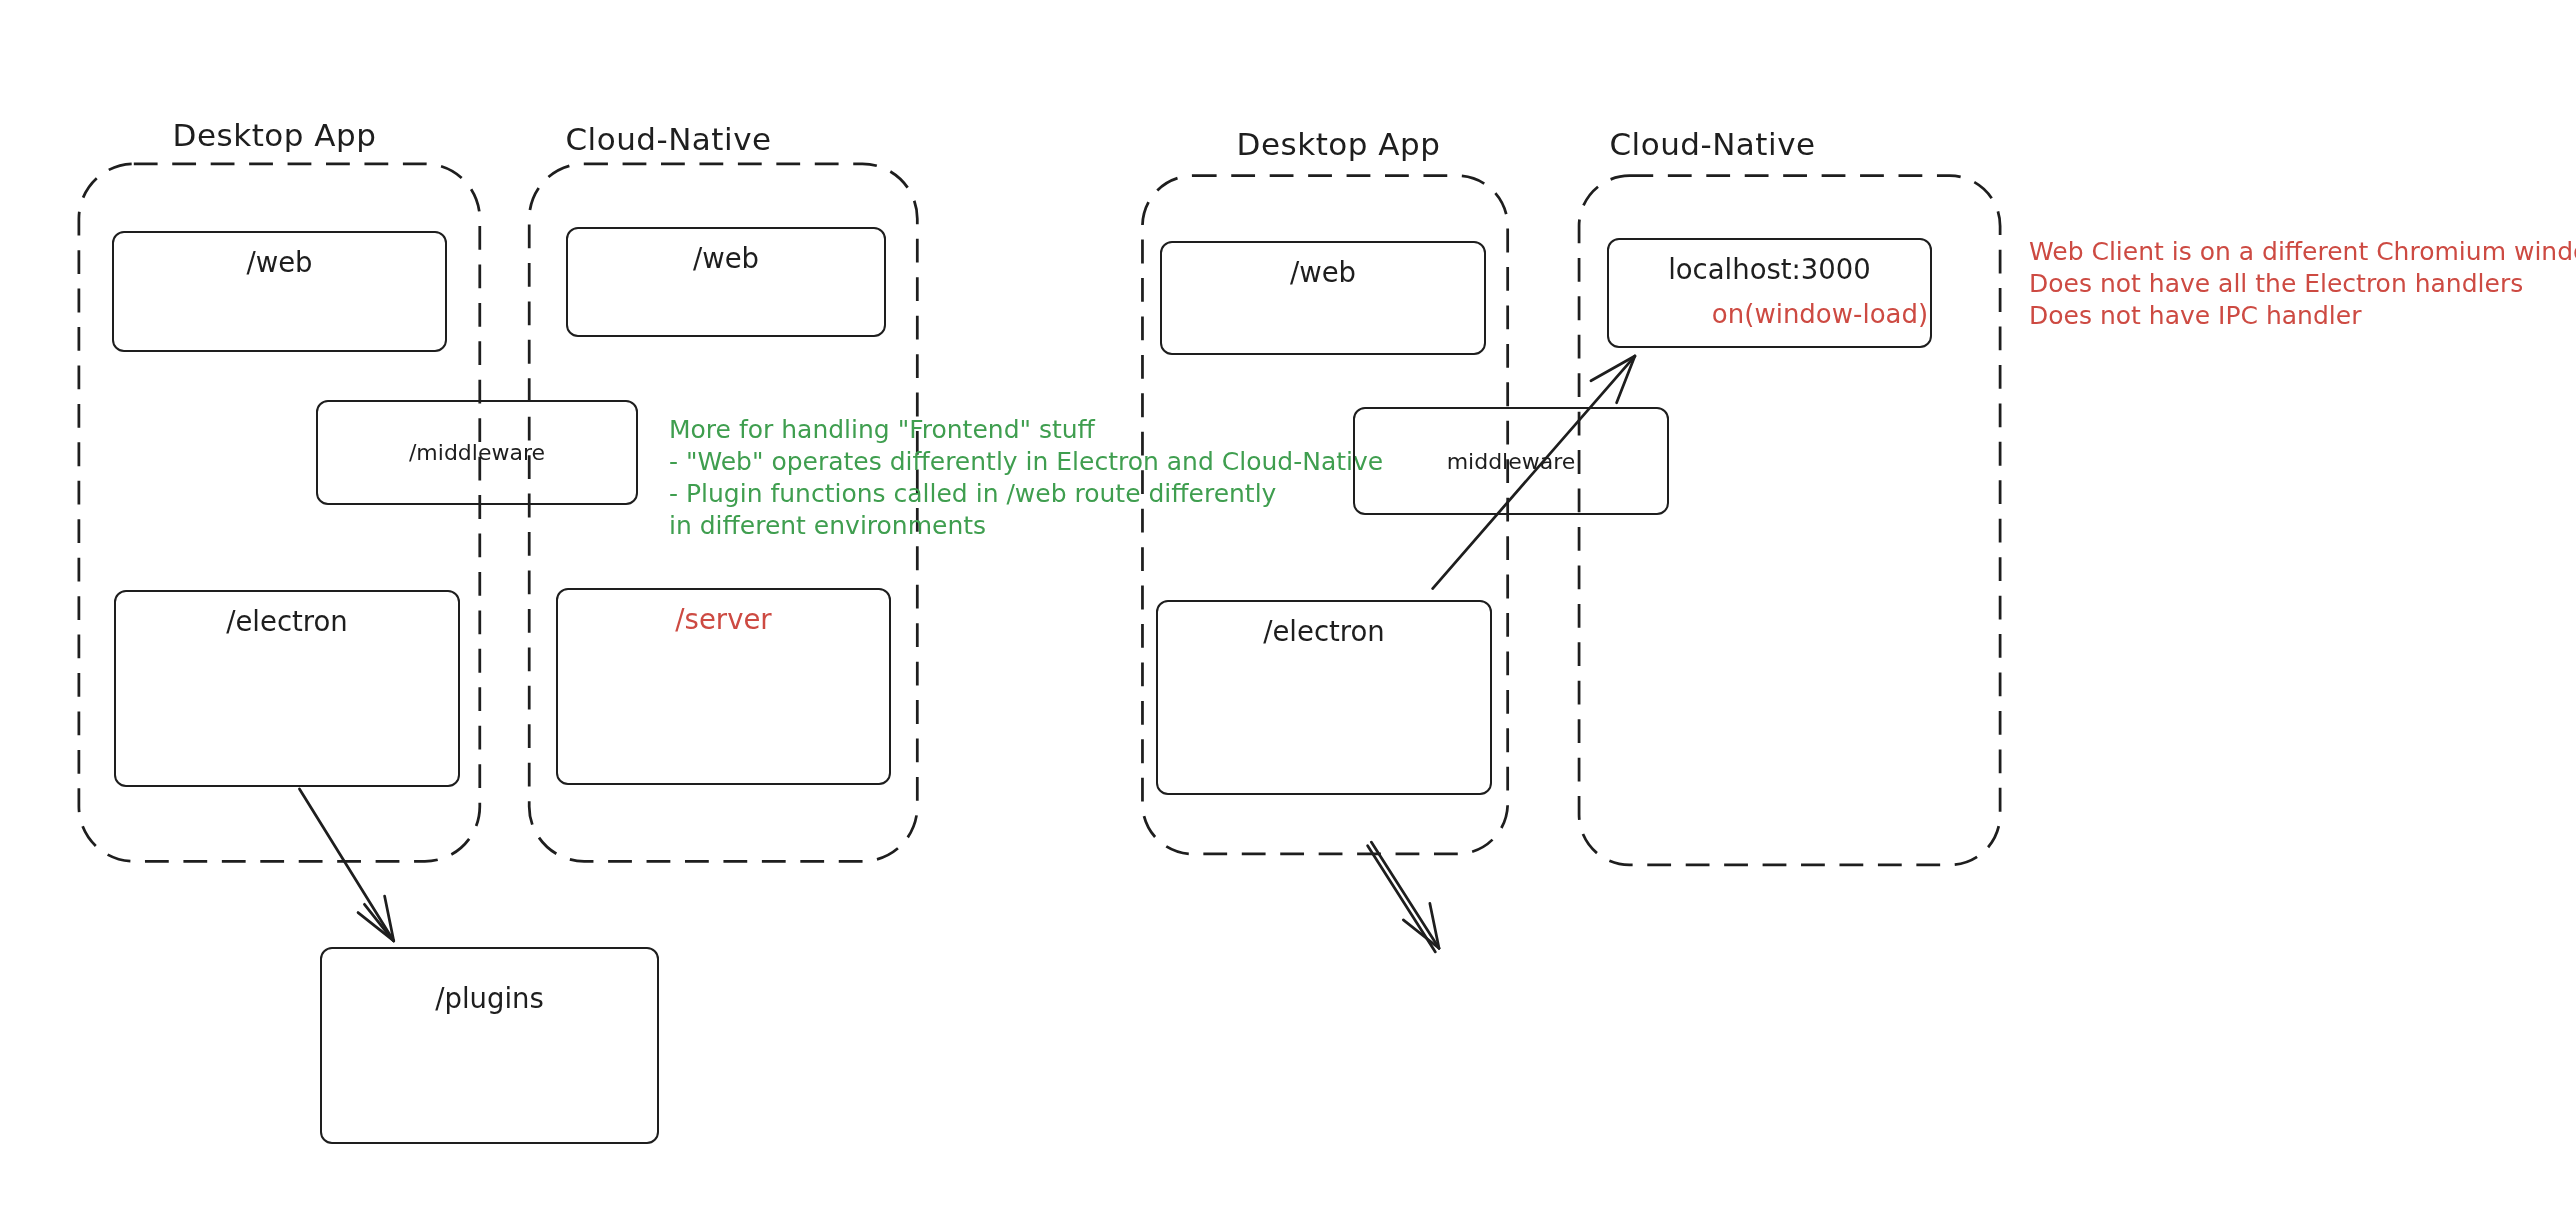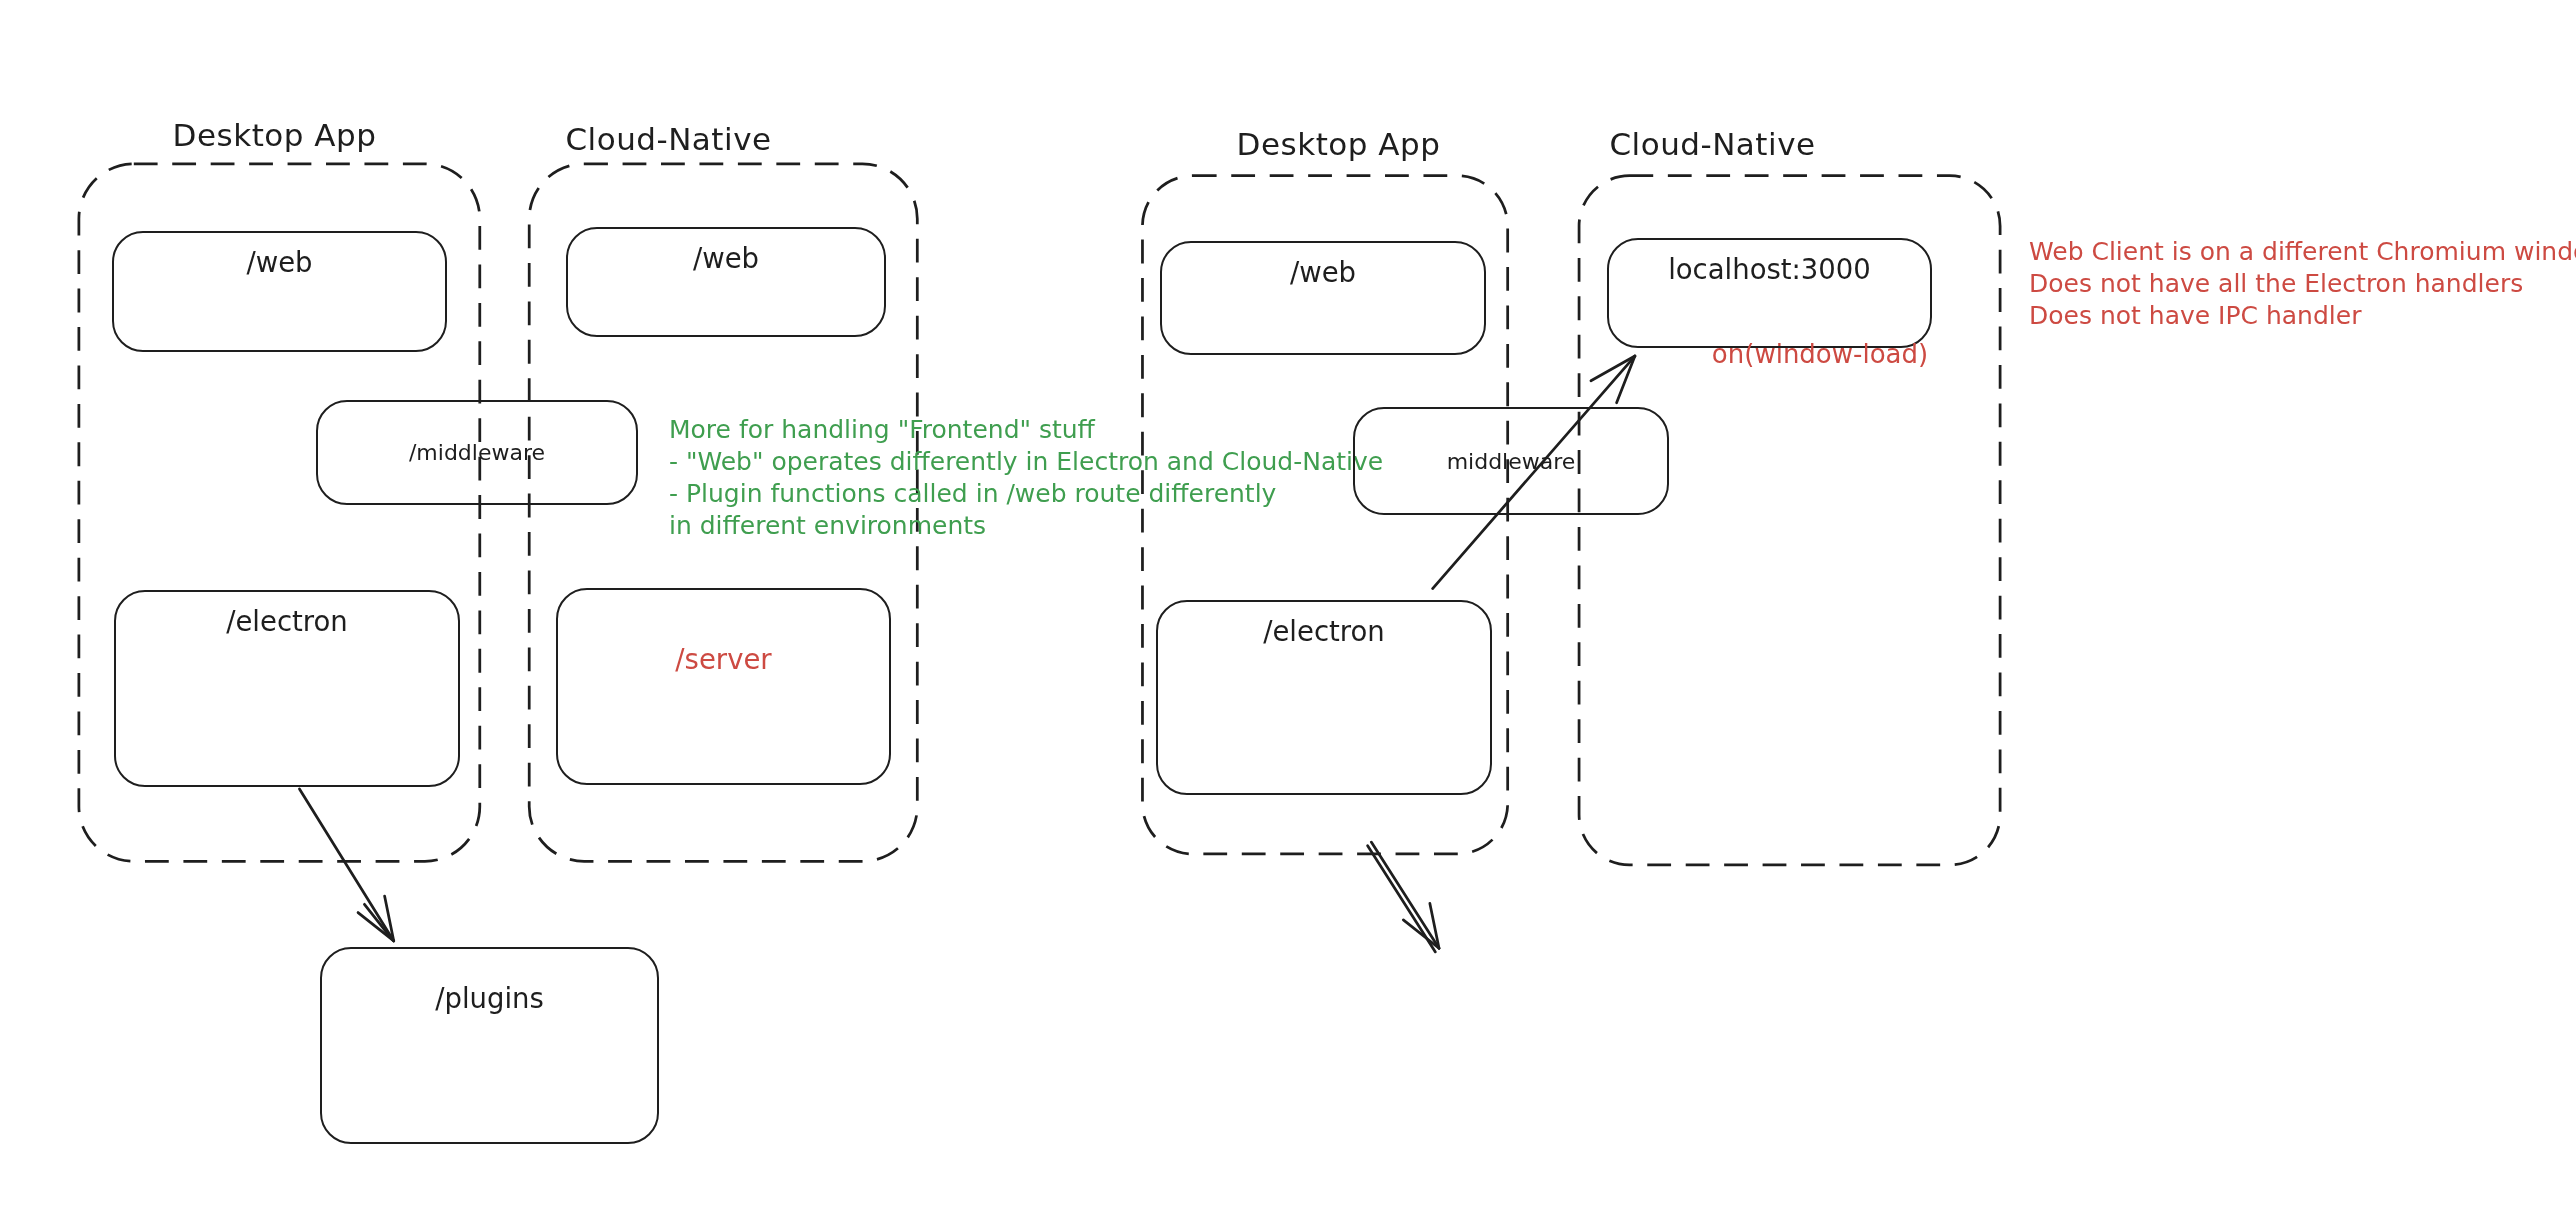--- a/index.html
+++ b/index.html
@@ -2,26 +2,26 @@
 <html style="font-size:14.6px"><head>
 <meta charset="utf-8">
 <style>
   html,body{margin:0;padding:0;background:#ffffff;}
   .canvas{
     position:relative;width:2576px;height:1232px;background:#ffffff;
     font-family:"DejaVu Sans",sans-serif;color:#1e1e1e;overflow:hidden;
   }
   .overlay{position:absolute;left:0;top:0;width:2576px;height:1232px;pointer-events:none;}
   .lbl{position:absolute;text-align:center;font-size:31px;letter-spacing:0.5px;white-space:nowrap;}
-  .box{position:absolute;border:2.7px solid #1e1e1e;border-radius:31px;background:transparent;box-sizing:border-box;}
+  .box{position:absolute;border:2.7px solid #1e1e1e;border-radius:12px;background:transparent;box-sizing:border-box;}
   .t-top{position:absolute;top:13px;left:0;right:0;text-align:center;font-size:27.5px;}
   .t-mid{position:absolute;inset:0;display:flex;align-items:center;justify-content:center;font-size:22px;}
   .t-pad{position:absolute;top:33px;left:0;right:0;text-align:center;font-size:27.5px;}
   .t-sub{position:absolute;top:59px;left:101px;right:0;text-align:center;font-size:26px;}
-  .red{color:#cd4a42;margin-top:40px;}
+  .red{color:#cd4a42;}
   .note{position:absolute;font-size:25px;line-height:32px;white-space:nowrap;}
   .note-green{color:#3f9e4f;}
   .note-red{color:#cd4a42;}
 </style>
 </head>
 <body>
 
 <div class="canvas">
 
   <svg class="overlay" viewBox="0 0 2814 1346">

